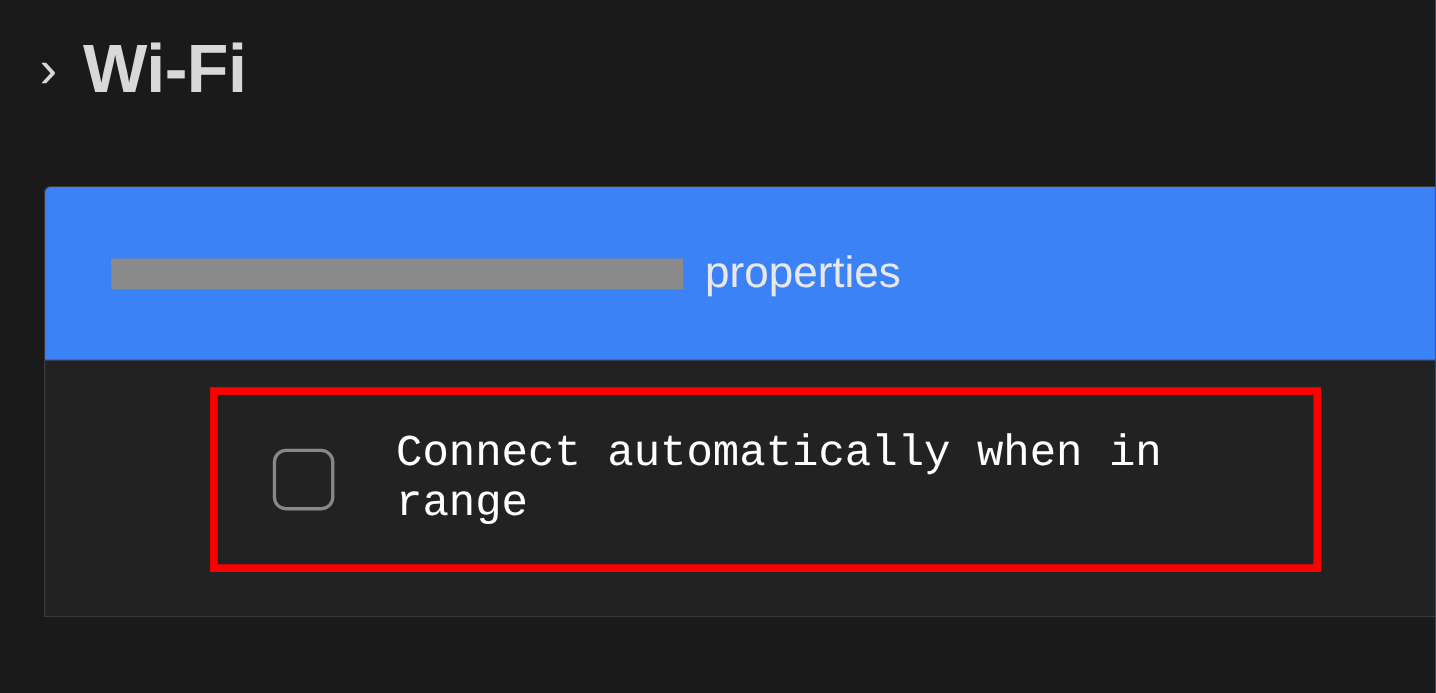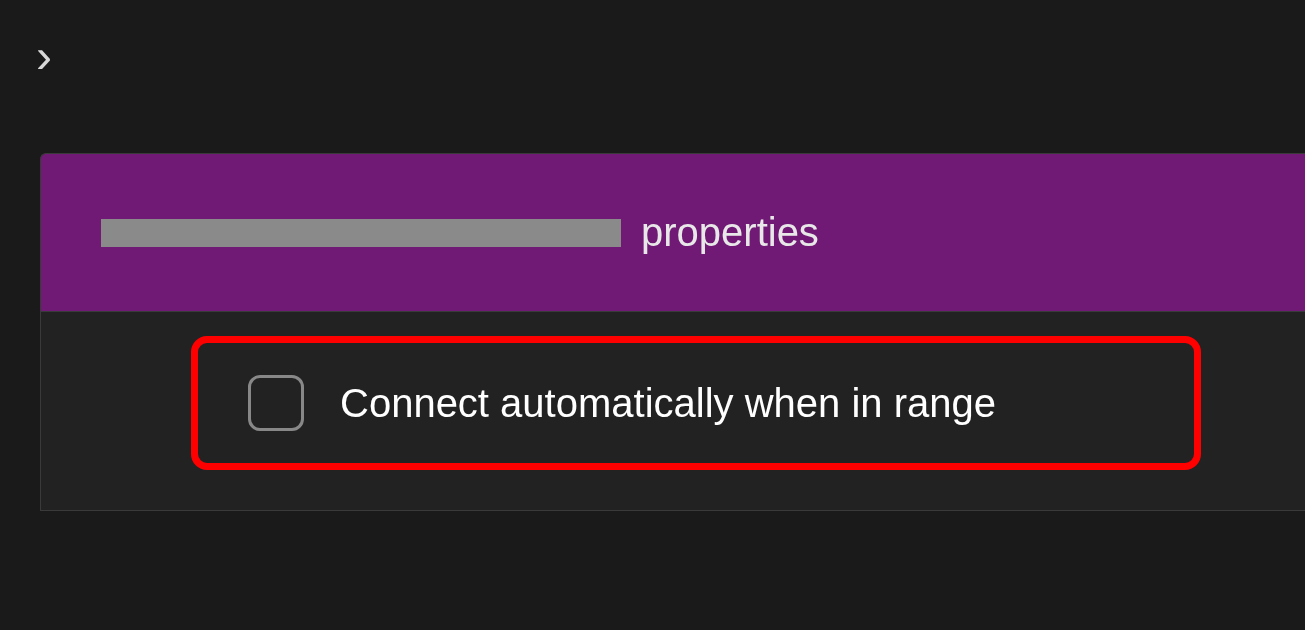--- a/index.html
+++ b/index.html
@@ -27,21 +27,21 @@
       color: #d8d8d8;
       letter-spacing: -0.5px;
     }
     .breadcrumb-separator {
       font-size: 48px;
       color: #d8d8d8;
       font-weight: 400;
     }
     .panel {
       margin: 70px 0 0 40px;
-      background: #701a75;
+      background: #3b82f6;
       border: 1px solid #3a3a3a;
       border-right: none;
       border-radius: 6px 0 0 0;
       overflow: visible;
     }
     .panel-header {
       display: flex;
       align-items: center;
       padding: 56px 60px 56px 60px;
       gap: 20px;
@@ -57,26 +57,27 @@
       color: #e8e8e8;
       font-weight: 400;
     }
     .panel-body {
       background: #222222;
       padding: 24px 0 40px 150px;
       position: relative;
     }
     .highlight-box {
       border: 7px solid #ff0000;
-      border-radius: 16px;
+      border-radius: 0;
       display: inline-flex;
       align-items: center;
       padding: 32px 36px 32px 50px;
-      gap: 36px;
+      gap: 56px;
       width: 1010px;
+      font-family: Liberation Mono, monospace;
     }
     .checkbox {
       width: 56px;
       height: 56px;
       border: 3px solid #888888;
       border-radius: 12px;
       background: transparent;
       flex-shrink: 0;
     }
     .checkbox-label {
@@ -84,20 +85,21 @@
       color: #ffffff;
       font-weight: 400;
     }
   </style>
 </head>
 <body>
 
 <div class="header">
   <div class="breadcrumb">
     <span class="breadcrumb-separator">›</span>
+    <span>Wi-Fi</span>
   </div>
 </div>
 
 <div class="panel">
   <div class="panel-header">
     <div class="redacted-bar"></div>
     <span class="properties-label">properties</span>
   </div>
   <div class="panel-body">
     <div class="highlight-box">

